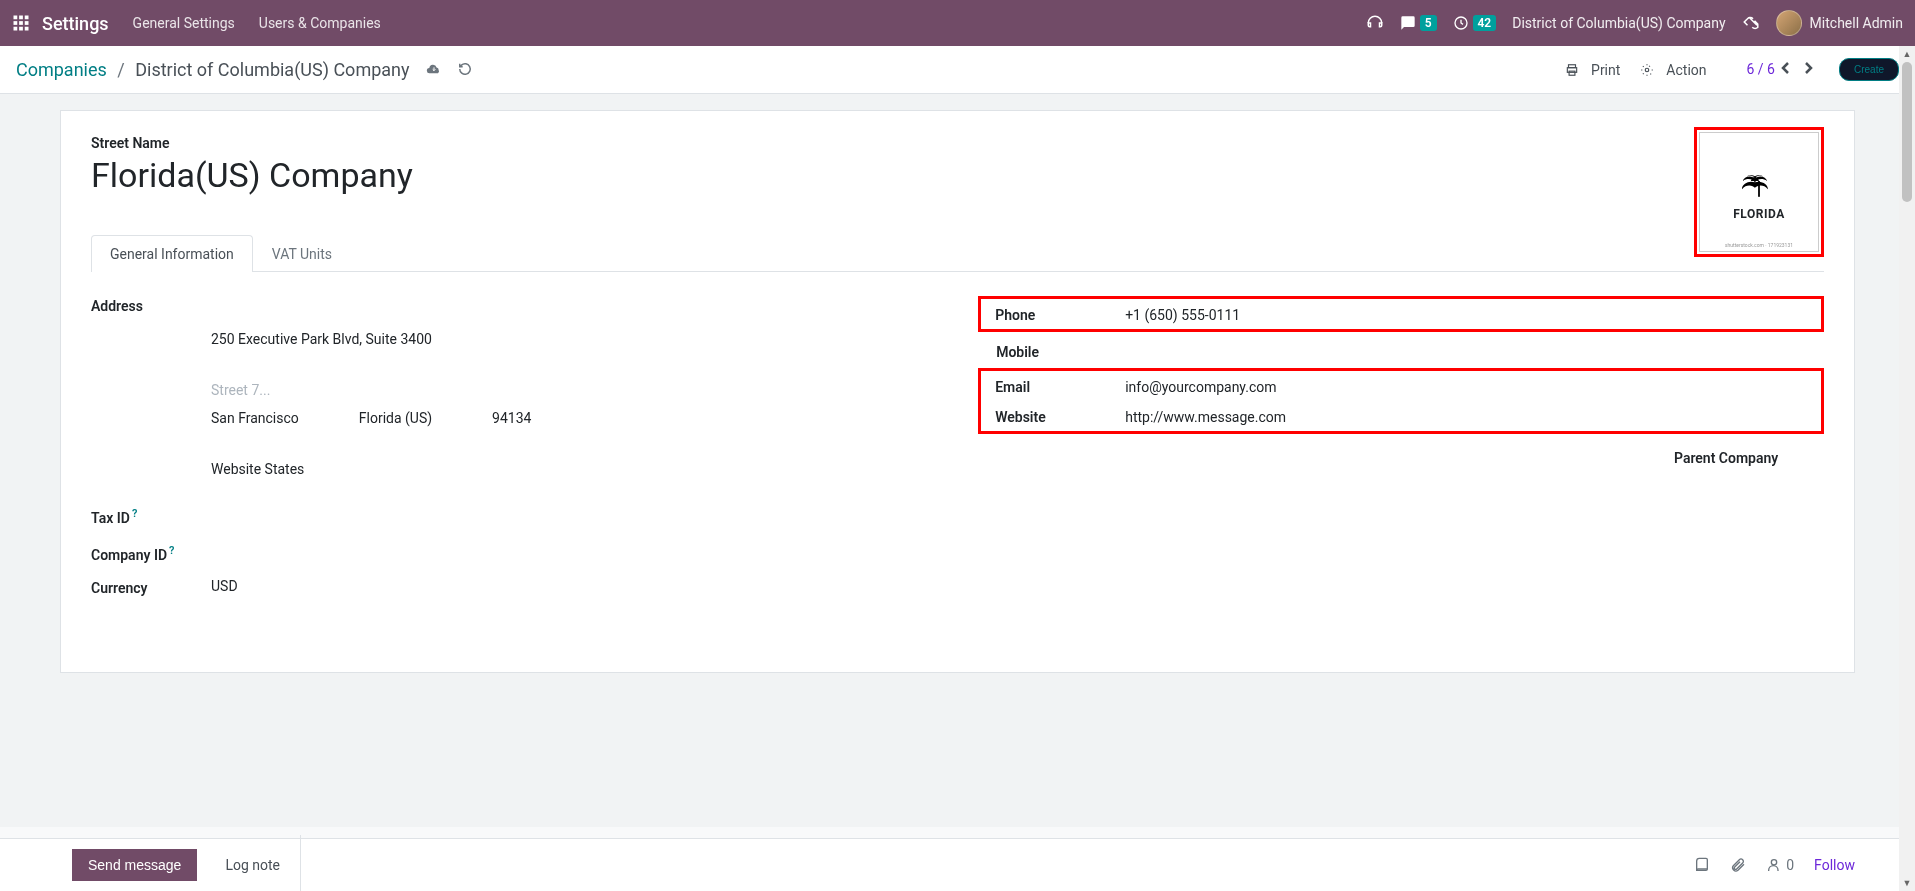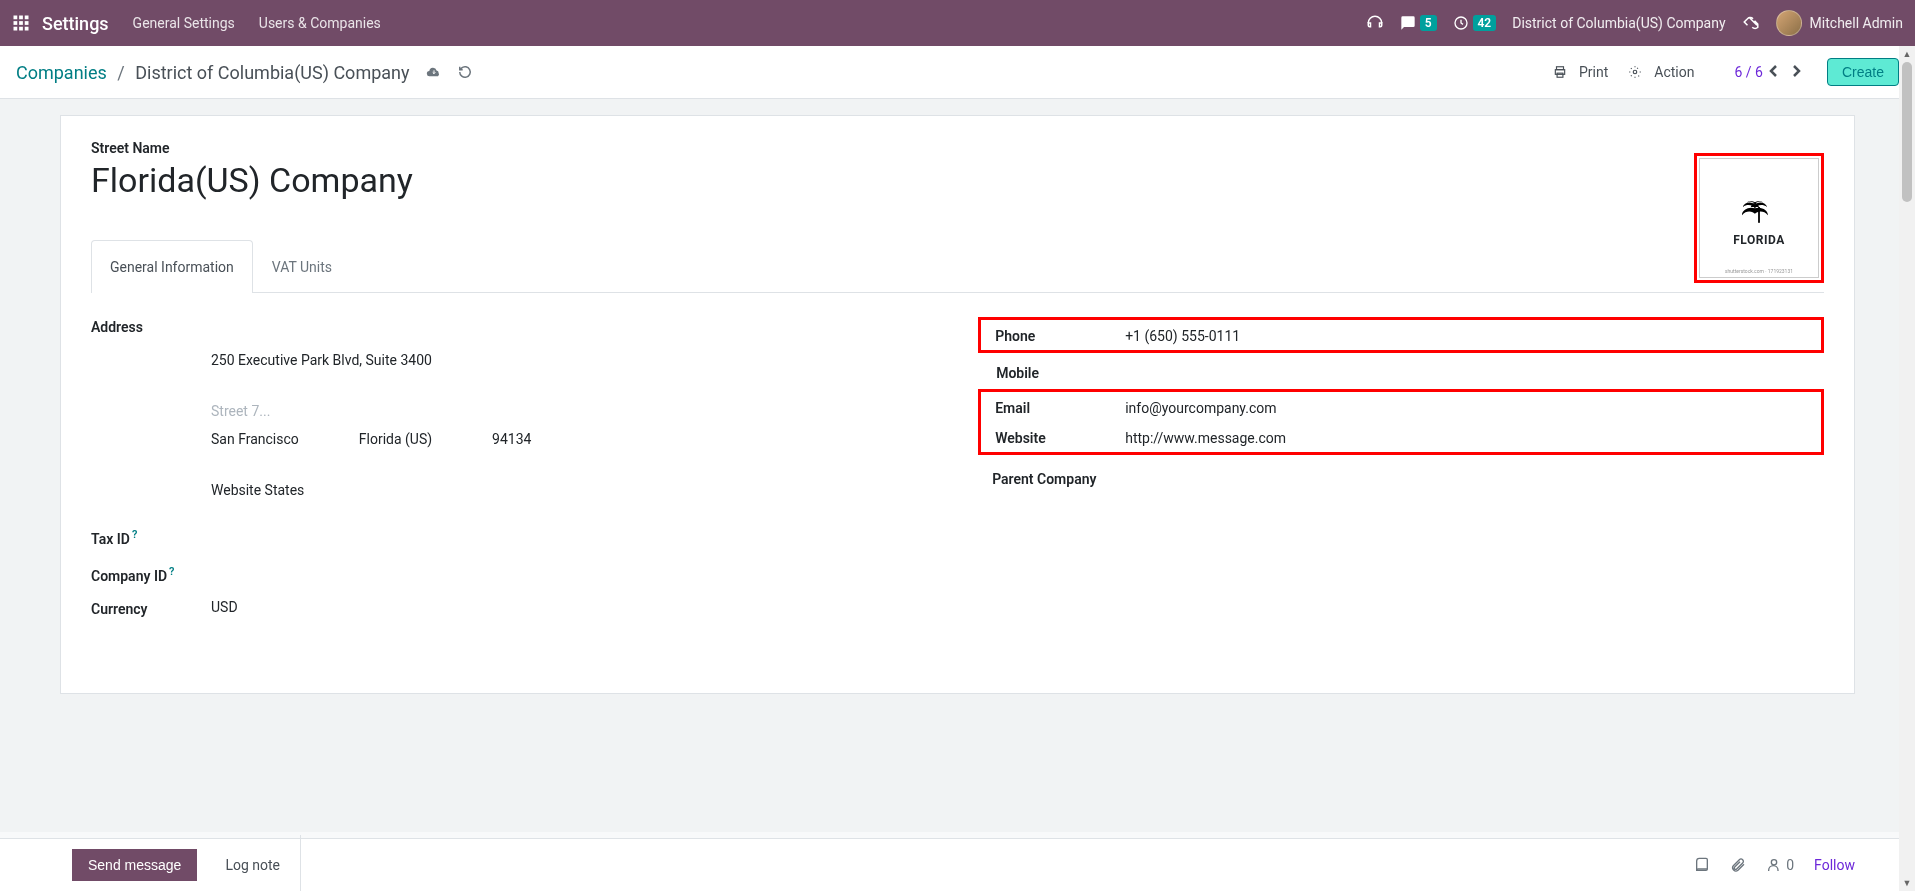--- a/index.html
+++ b/index.html
@@ -18,36 +18,36 @@
 .breadcrumb { font-size: 18px; }
 .breadcrumb .link { color: #017e84; cursor: pointer; }
 .breadcrumb .sep { color: #6c757d; margin: 0 6px; }
 .breadcrumb .current { color: #495057; }
 .breadcrumb .status-icon { margin-left: 12px; color: #6c757d; font-size: 14px; cursor: pointer; display:inline-block; }
 .controlbar .spacer { flex: 1; }
 .ctrl-btn { display: flex; align-items: center; color: #495057; margin-left: 20px; cursor: pointer; font-size: 14px; }
 .ctrl-btn svg, .ctrl-btn .icon { margin-right: 6px; }
 .pager { margin-left: 40px; color: #6d28d9; font-size: 14px; display: flex; align-items: flex-start; }
 .pager .chev { cursor: pointer; padding: 0 6px; color: #495057; }
-.create-btn { margin-left: 20px; border: 1px solid #017e84; color: #017e84; background: #5eead4; padding: 5px 14px; border-radius: 4px; cursor: pointer; font-size: 14px; }
+.create-btn { margin-left: 20px; border: 1px solid #017e84; color: #017e84; background: #0f172a; padding: 5px 14px; border-radius: 10px; cursor: pointer; font-size: 10px; }
 
 .content-area { padding: 16px 60px 0 60px; background: #f1f3f4; min-height: calc(100vh - 46px - 56px - 56px); }
 .form-sheet { background: #fff; border: 1px solid #dee2e6; padding: 24px 30px 60px 30px; position: relative; }
 
 .company-name-label { font-size: 14px; color: #212529; font-weight: 600; }
 .company-name { font-size: 34px; font-weight: 400; color: #212529; margin-top: 4px; }
 
-.logo-box { position: absolute; top: 37px; right: 30px; border: 3px solid #ff0000; padding: 2px; }
+.logo-box { position: absolute; top: 16px; right: 30px; border: 3px solid #ff0000; padding: 2px; }
 .logo-inner { width: 120px; height: 120px; border: 1px solid #ccc; display: flex; flex-direction: column; align-items: center; justify-content: center; background: #fff; position:relative;}
 .palm { font-size: 28px; line-height: 1; }
 .logo-text { font-size: 12px; font-weight: 700; letter-spacing: 0.5px; margin-top: 4px; }
 .logo-footer { position:absolute; bottom:3px; font-size:5px; color:#999; }
 
 .tabs { margin-top: 40px; border-bottom: 1px solid #dee2e6; display: flex; }
-.tab { padding: 18px 18px; border: 1px solid transparent; border-bottom: none; cursor: pointer; font-size: 14px; color: #6c757d; margin-bottom: -1px; }
+.tab { padding: 10px 18px; border: 1px solid transparent; border-bottom: none; cursor: pointer; font-size: 14px; color: #6c757d; margin-bottom: -1px; }
 .tab.active { border-color: #dee2e6; background: #fff; color: #495057; border-radius: 4px 4px 0 0; }
 
 .tab-body { padding-top: 24px; display: flex; }
 .col { flex: 1; }
 .field-row { display: flex; margin-bottom: 16px; align-items: flex-start; }
 .field-label { width: 120px; font-weight: 600; font-size: 14px; color: #212529; padding-top: 2px; }
 .field-label .help { color: #017e84; font-size: 11px; vertical-align: super; margin-left: 2px; cursor: pointer; }
 .field-value { flex: 1; font-size: 14px; color: #212529; }
 .addr-line { margin-bottom: 12px; margin-top: 35px; }
 .addr-placeholder { color: #adb5bd; }
@@ -248,21 +248,21 @@
         <div class="redbox">
           <div class="inner-row spaced">
             <div class="inner-label">Email</div>
             <div class="inner-value">info@yourcompany.com</div>
           </div>
           <div class="inner-row">
             <div class="inner-label">Website</div>
             <div class="inner-value">http://www.message.com</div>
           </div>
         </div>
-        <div class="inner-row" style="padding:12px 0 0 0;">
+        <div class="inner-row" style="padding:12px 0 0 0;justify-content:flex-end;">
           <div class="inner-label" style="width:150px;">Parent Company</div>
           <div class="inner-value"></div>
         </div>
       </div>
     </div>
 
   </div>
 </div>
 
 <div class="bottombar">

